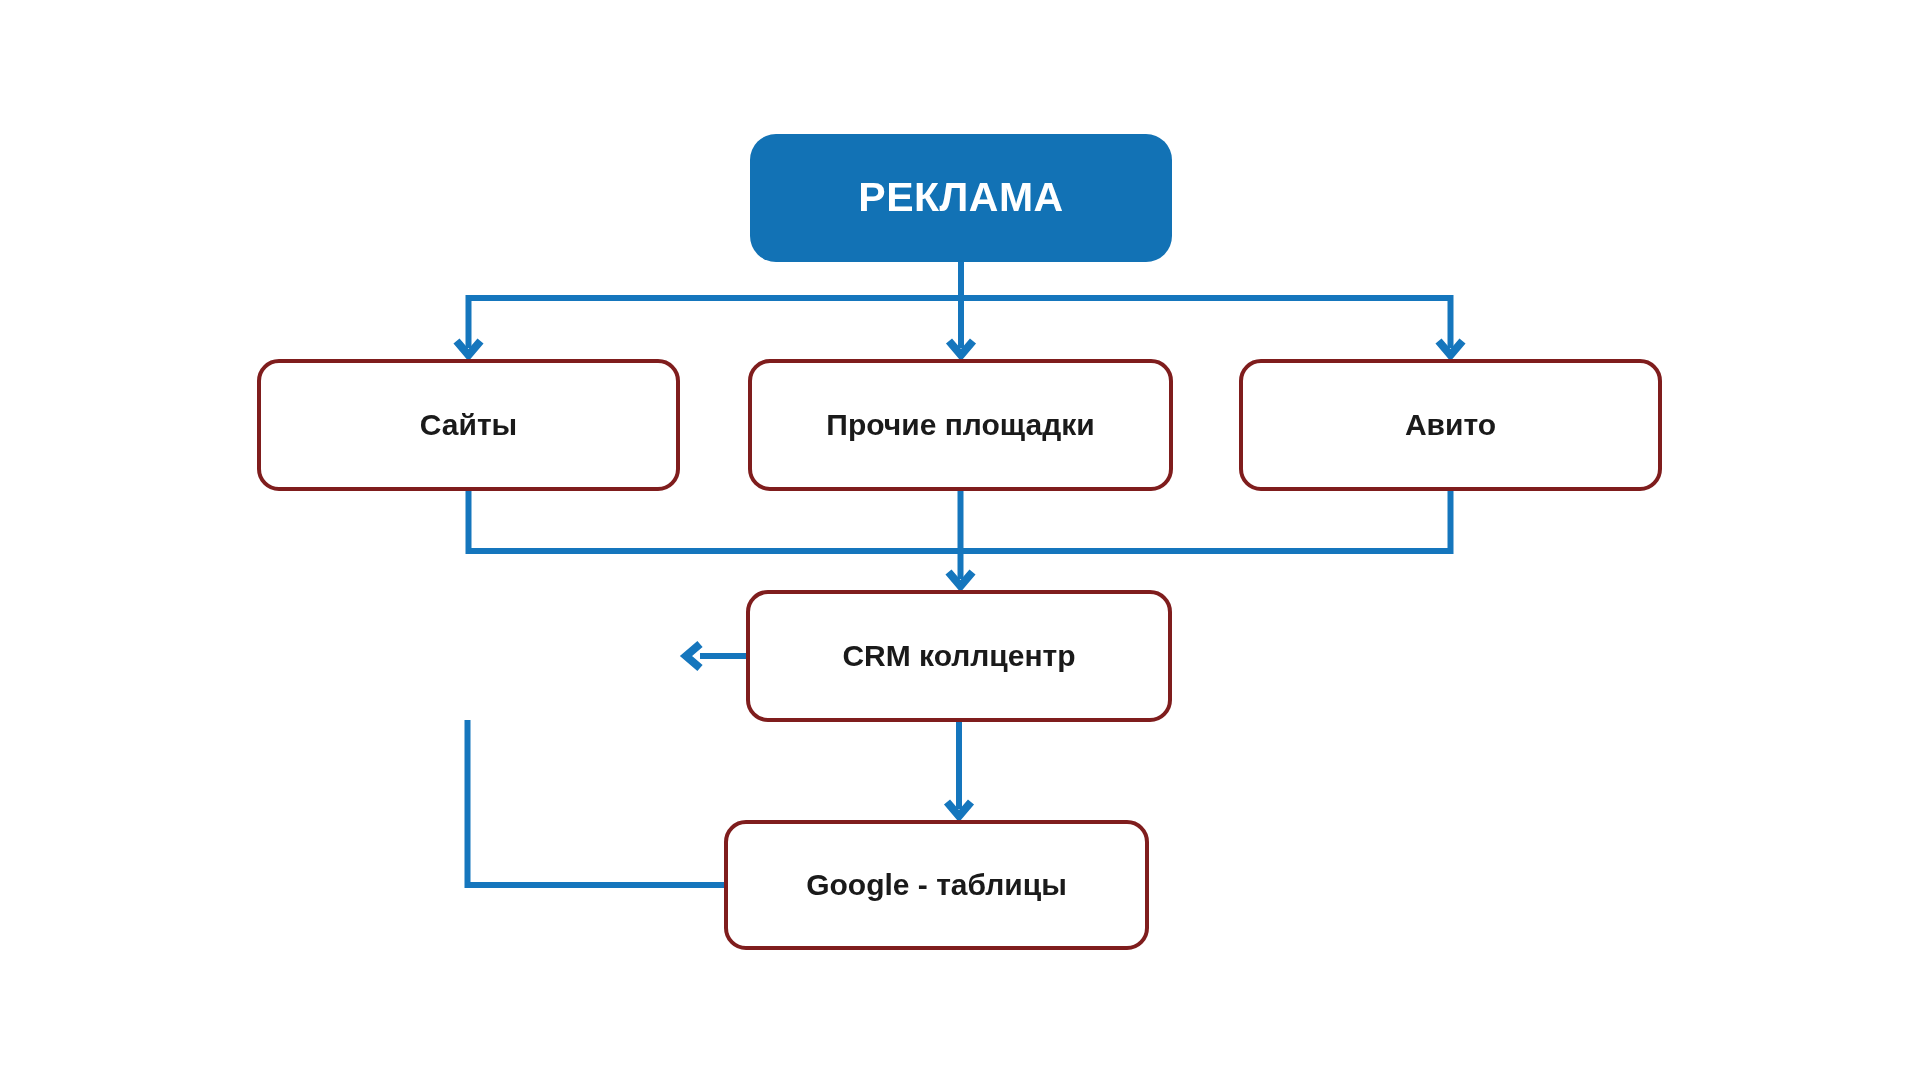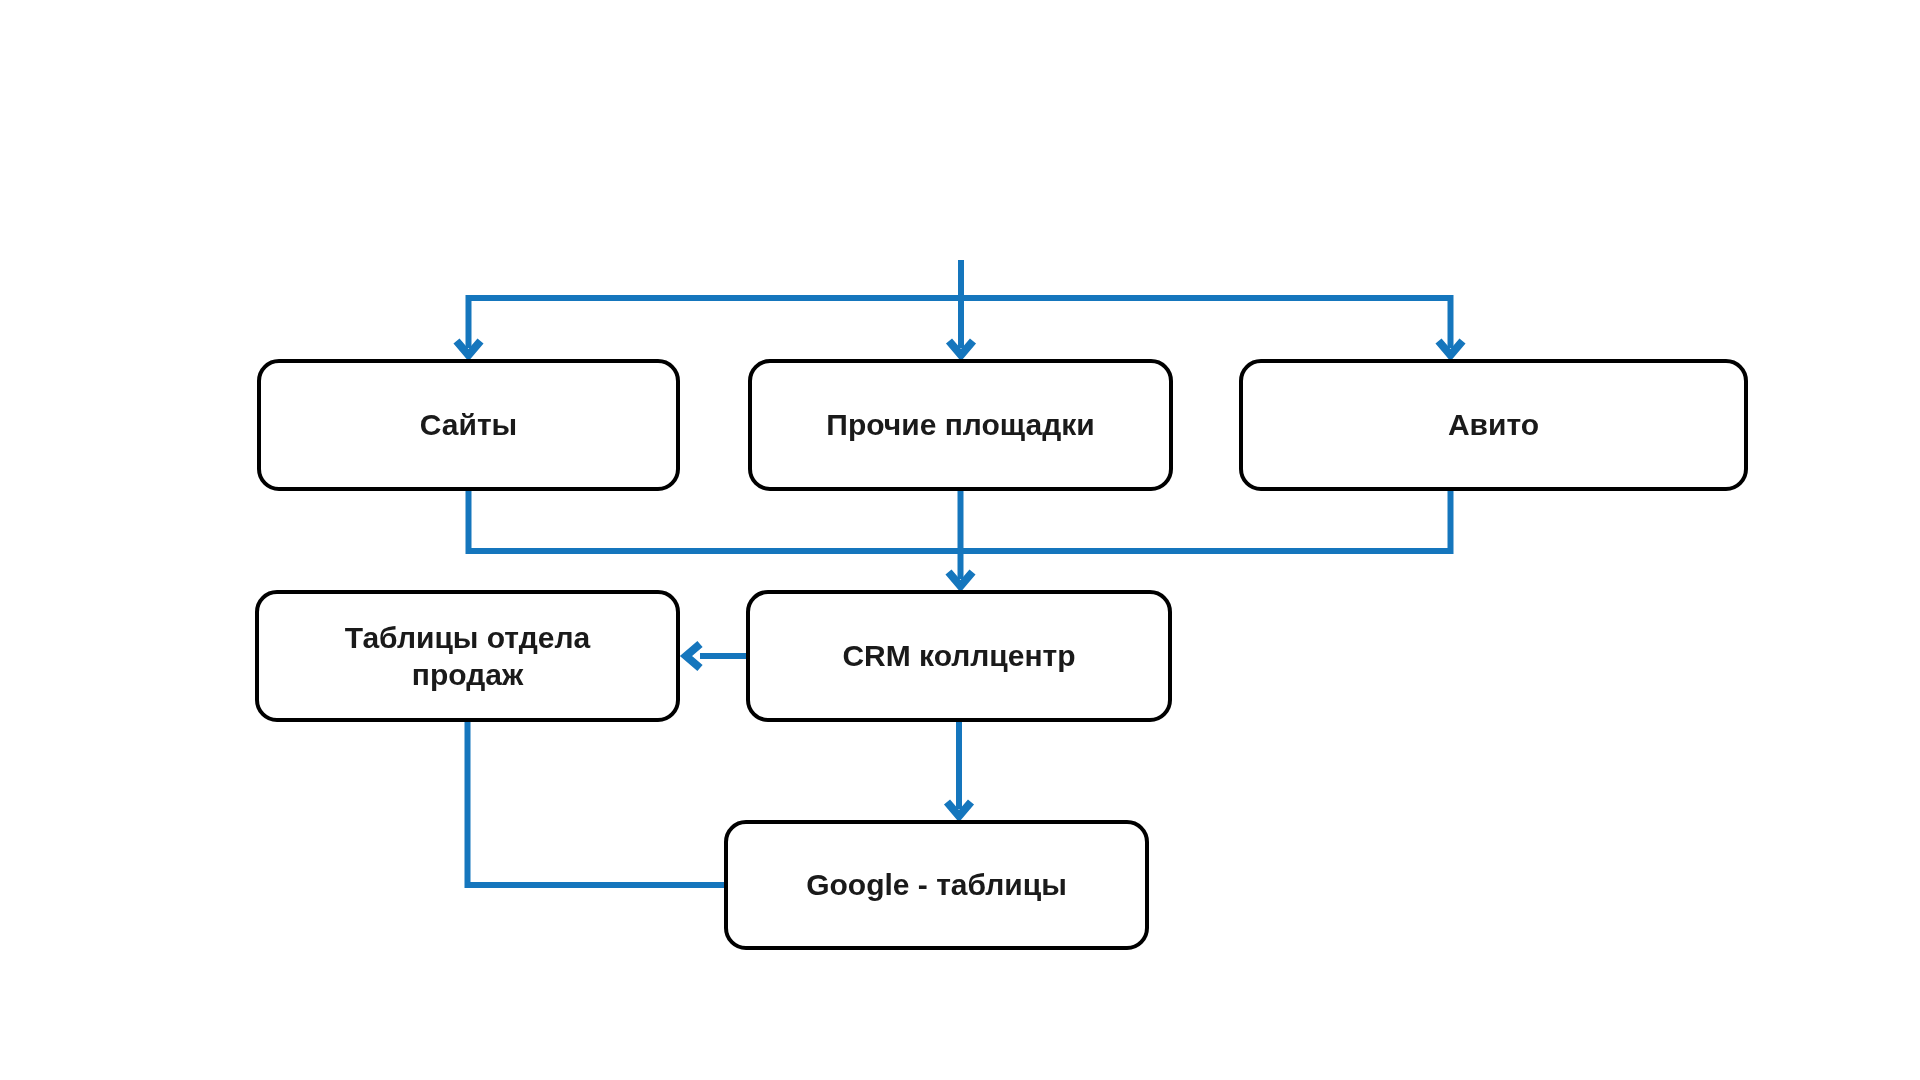--- a/index.html
+++ b/index.html
@@ -20,21 +20,21 @@
     fill: none;
     stroke: #1576BD;
     stroke-linejoin: miter;
   }
   .connectors path { stroke-width: 6; }
   .connectors polyline { stroke-width: 8; }
   .box {
     position: absolute;
     box-sizing: border-box;
     background: #ffffff;
-    border: 4px solid #000000;
+    border: 4px solid #7f1d1d;
     border-radius: 22px;
     display: flex;
     align-items: center;
     justify-content: center;
     text-align: center;
     font-weight: 700;
     font-size: 30px;
     line-height: 1.25;
     color: #1a1a1a;
   }
@@ -43,21 +43,21 @@
     background: #1272B5;
     border: none;
     border-radius: 26px;
     color: #ffffff;
     font-size: 41px;
     letter-spacing: 0.5px;
   }
   #node-reklama { left: 750px; top: 134px; width: 422px; height: 128px; }
   #node-sites   { left: 257px; top: 359px; width: 423px; height: 132px; }
   #node-other   { left: 748px; top: 359px; width: 425px; height: 132px; text-align: right; }
-  #node-avito   { left: 1239px; top: 359px; width: 509px; height: 132px; }
+  #node-avito   { left: 1239px; top: 359px; width: 423px; height: 132px; }
   #node-tables  { left: 255px; top: 590px; width: 425px; height: 132px; }
   #node-tables .label { max-width: 330px; }
   #node-crm     { left: 746px; top: 590px; width: 426px; height: 132px; }
   #node-google  { left: 724px; top: 820px; width: 425px; height: 130px; }
 </style>
 </head>
 <body>
 
 <div class="canvas">
 
@@ -84,36 +84,36 @@
     <path d="M746 656 H700"></path>
     <polyline points="700,644 686,656 700,668"></polyline>
 
     <path d="M959 720 V809"></path>
     <polyline points="947,802 959,816 971,802"></polyline>
 
     <path d="M467.5 720 V885 H731"></path>
     <polyline points="730,873 744,885 730,897"></polyline>
   </svg>
 
+  <div id="node-reklama" class="box box--title">
+    <span class="label">РЕКЛАМА</span>
+  </div>
 
   <div id="node-sites" class="box">
     <span class="label">Сайты</span>
   </div>
 
   <div id="node-other" class="box">
     <span class="label">Прочие площадки</span>
   </div>
 
   <div id="node-avito" class="box">
     <span class="label">Авито</span>
   </div>
 
-  <div id="node-tables" class="box">
-    <span class="label">Таблицы отдела продаж</span>
-  </div>
 
   <div id="node-crm" class="box">
     <span class="label">CRM коллцентр</span>
   </div>
 
   <div id="node-google" class="box">
     <span class="label">Google - таблицы</span>
   </div>
 
 </div>

